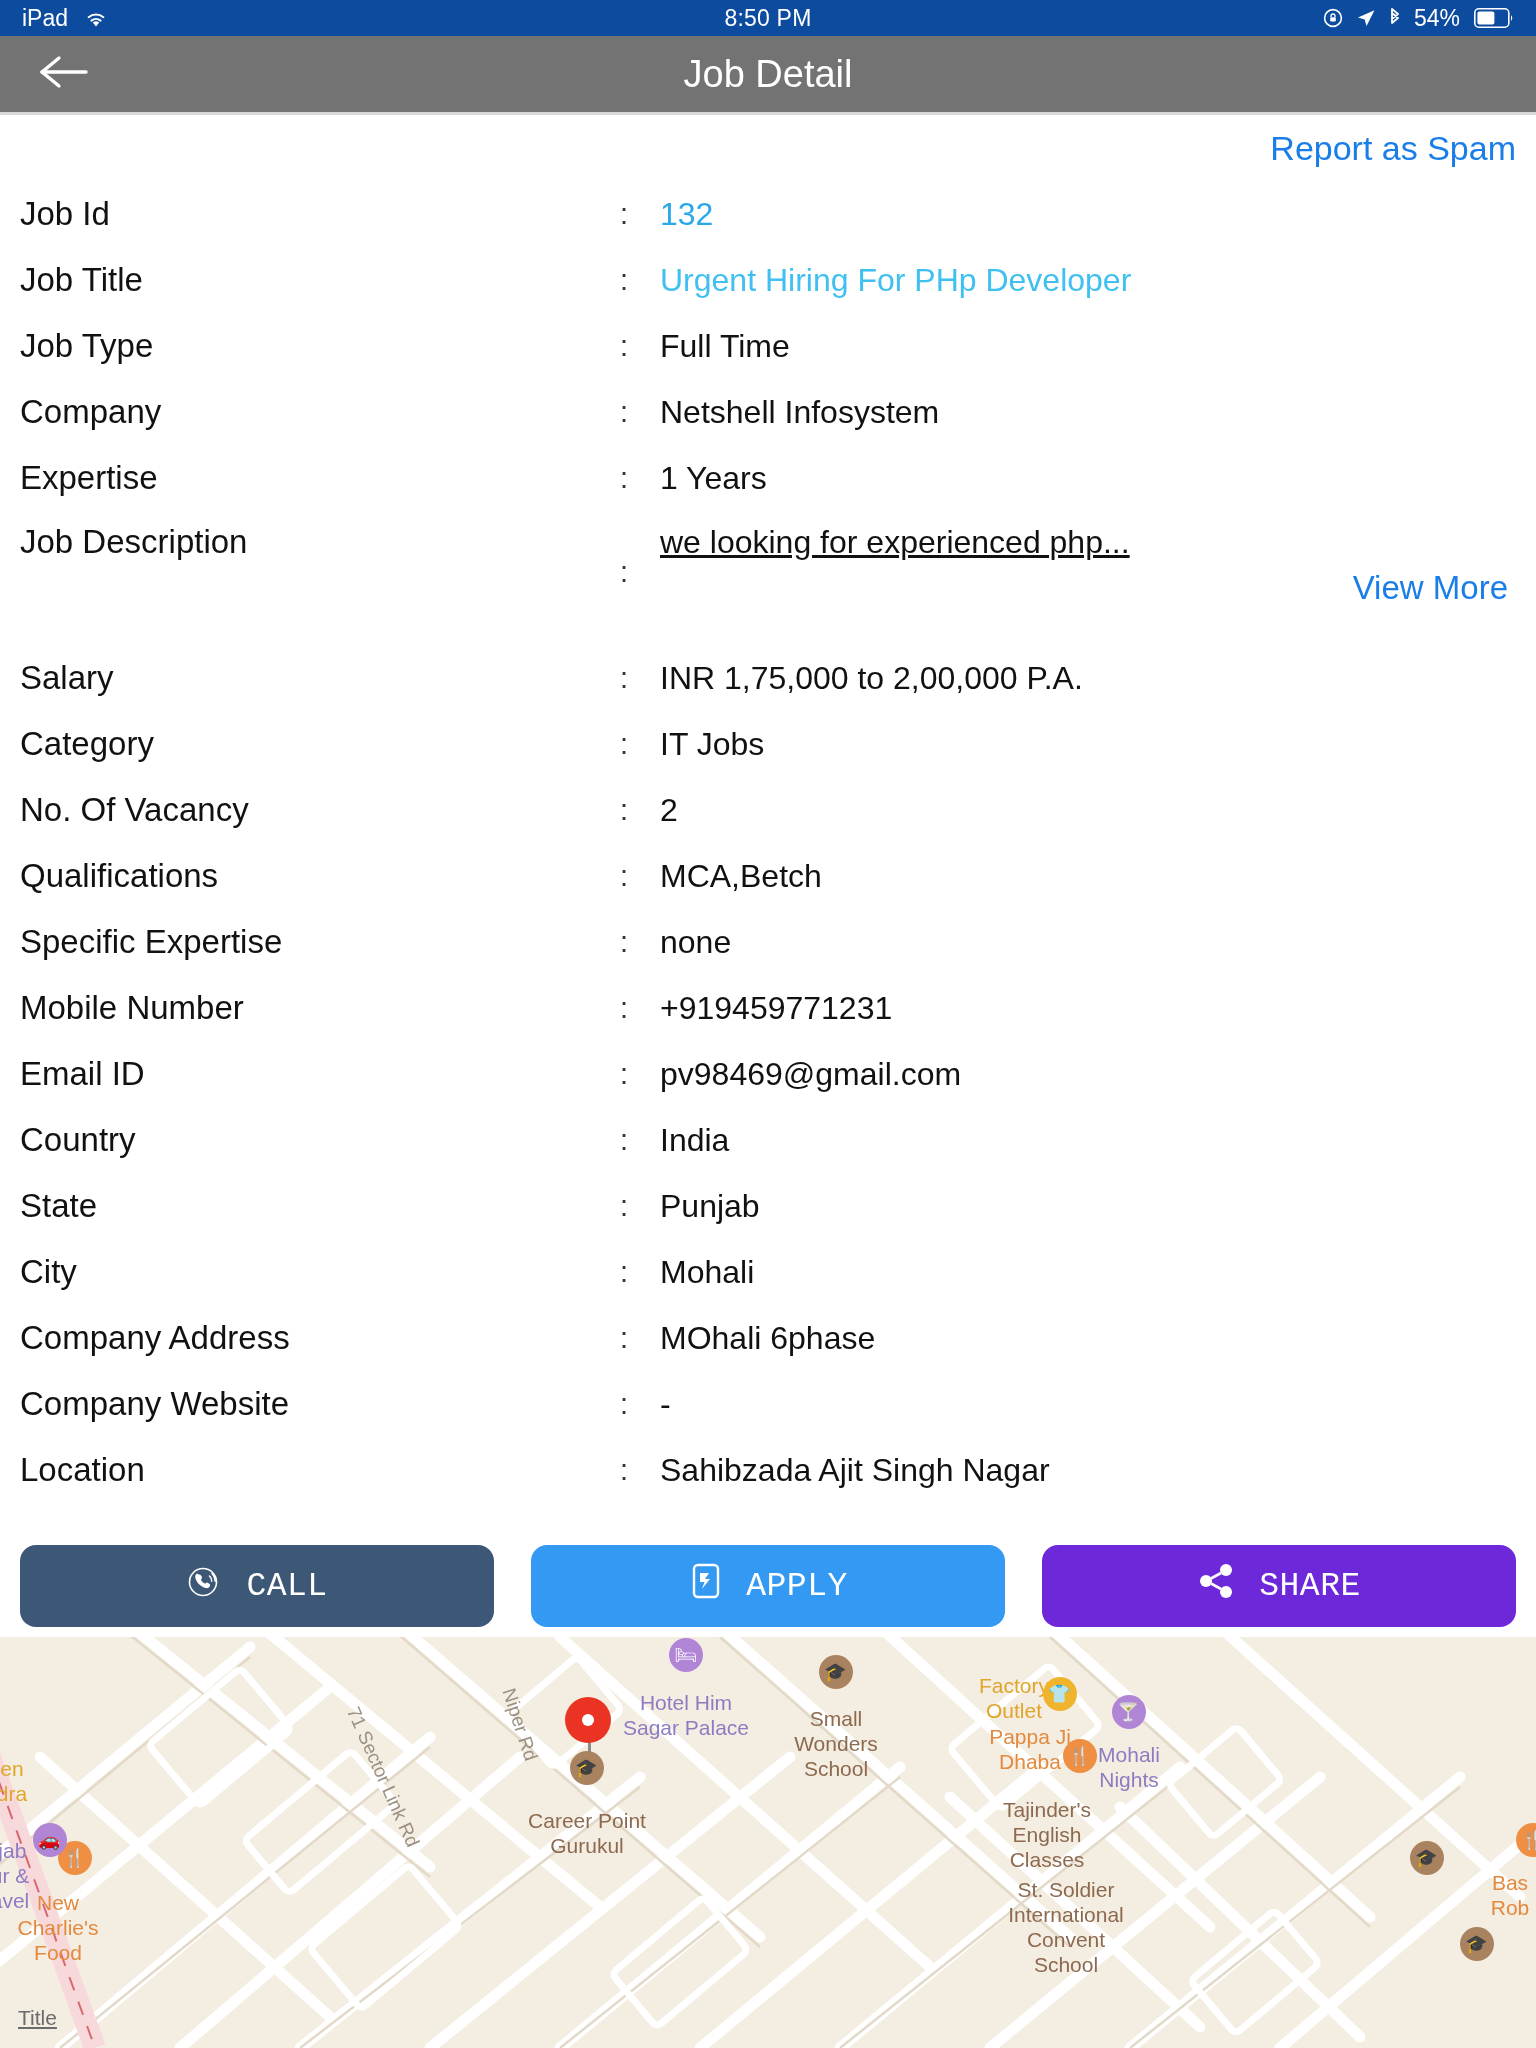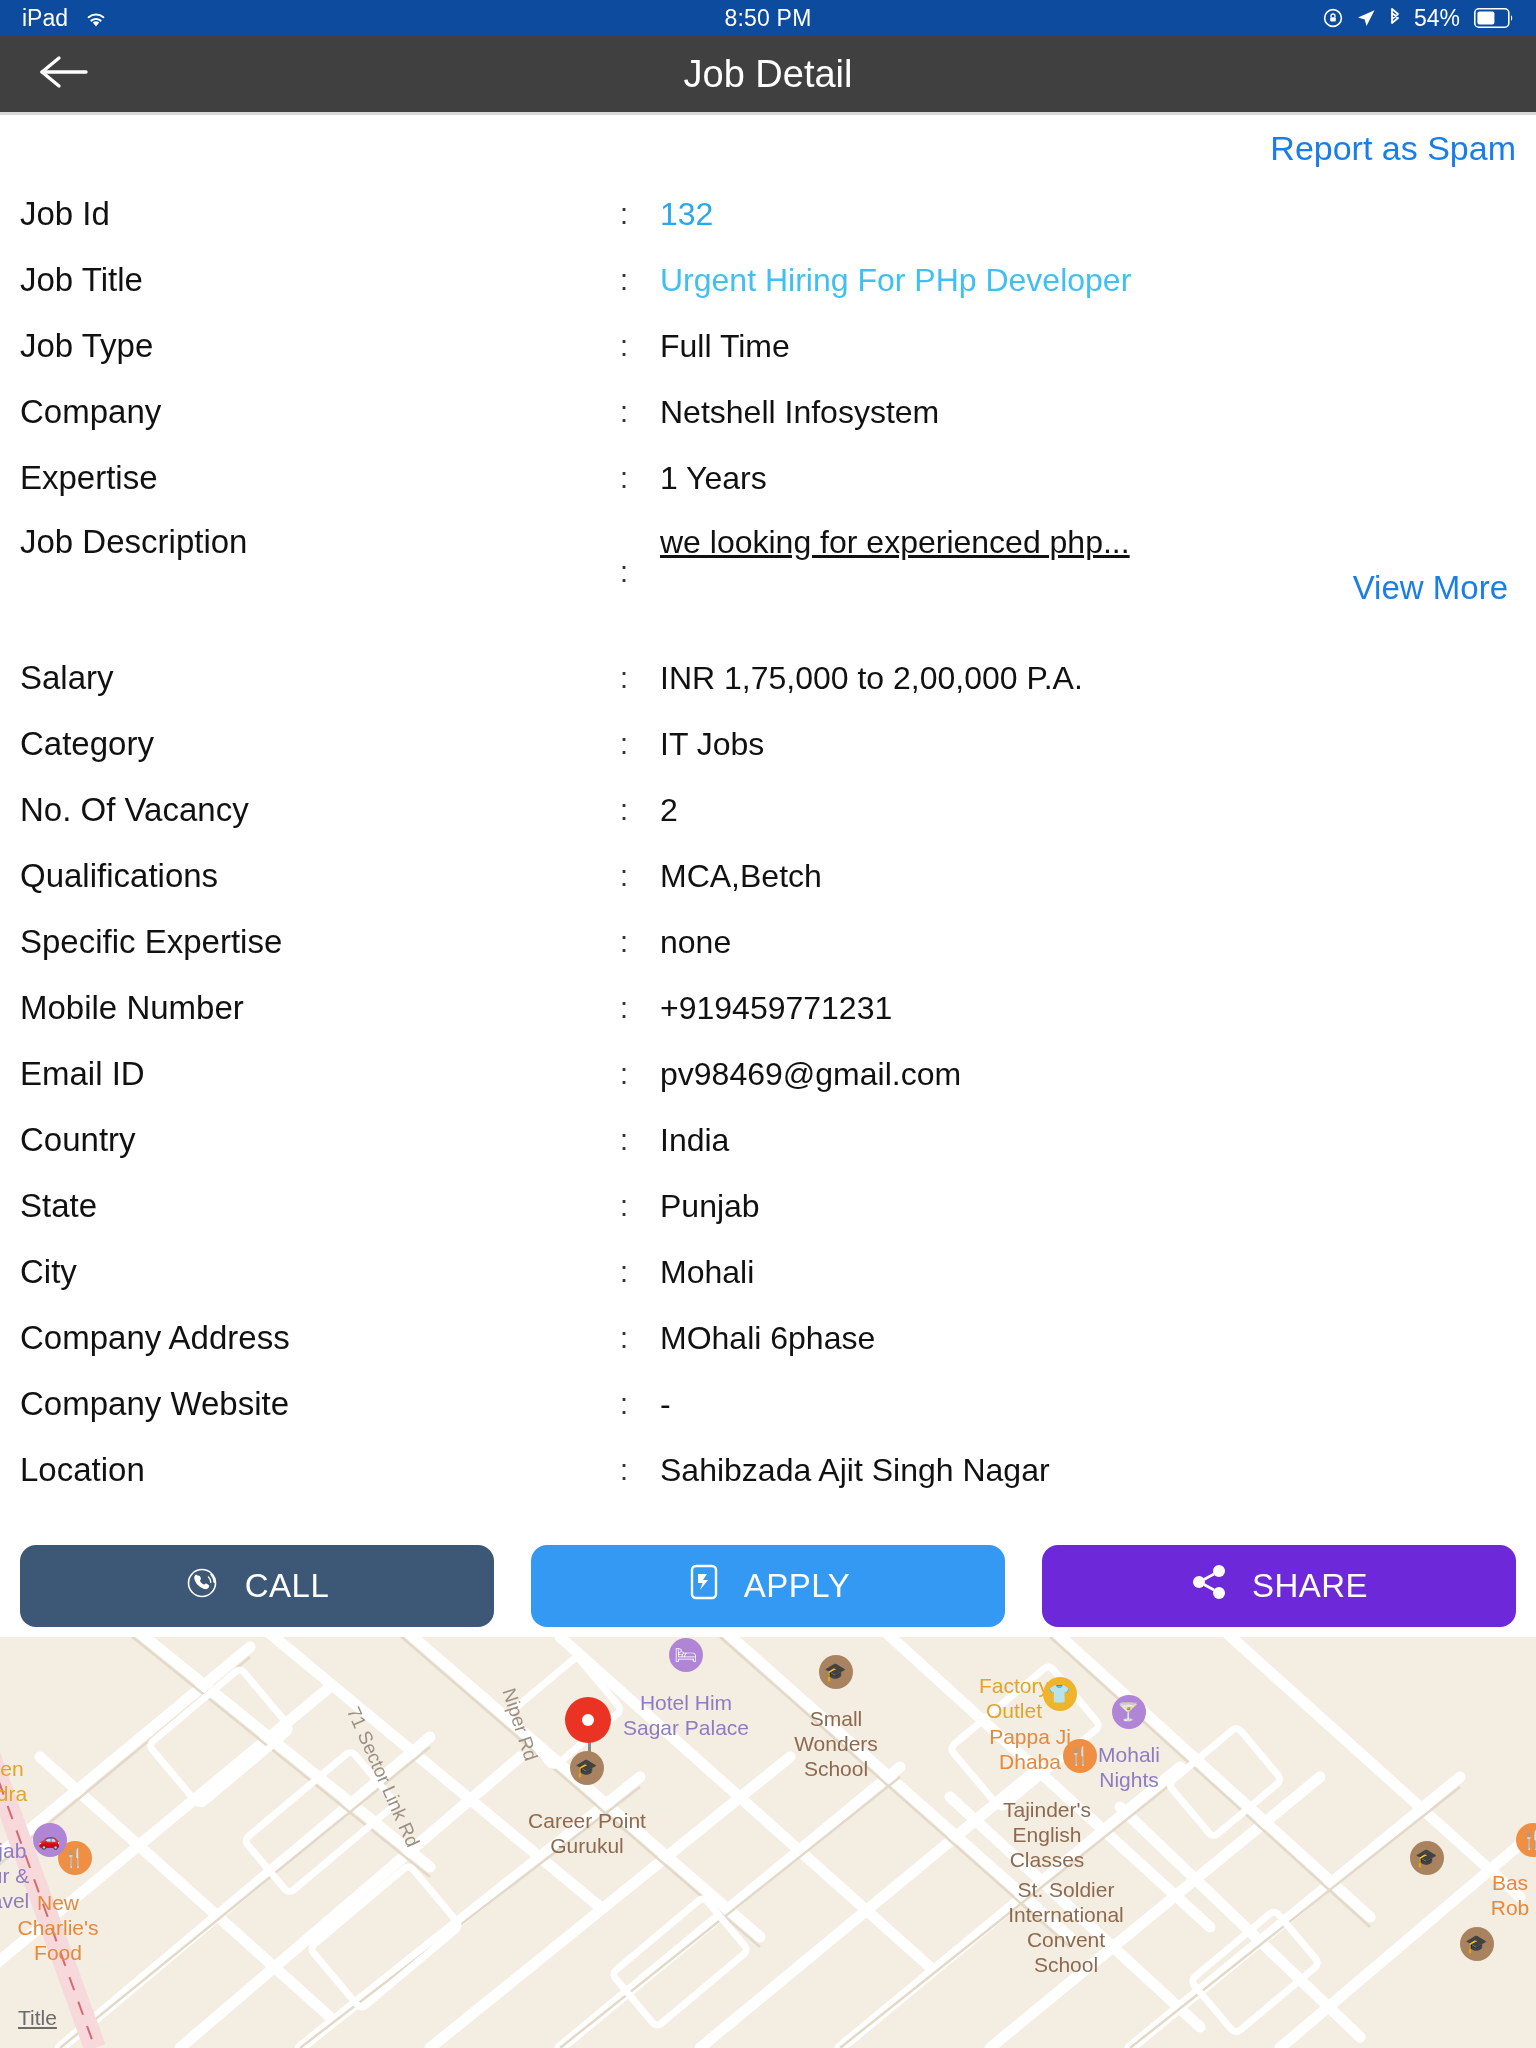--- a/index.html
+++ b/index.html
@@ -32,21 +32,21 @@
   .sb-center { flex: 0 0 auto; display: flex; justify-content: center; }
   .sb-right { display: flex; align-items: center; gap: 12px; flex: 1; justify-content: flex-end; }
   .sb-time { font-size: 23px; letter-spacing: .2px; }
   .ico { display: inline-block; line-height: 0; }
   .battery-pct { font-size: 23px; margin-right: 2px; }
 
   
   .navbar {
     position: absolute; top: 36px; left: 0;
     width: 1536px; height: 76px;
-    background: #404040;
+    background: #737373;
   }
   .nav-back {
     position: absolute; left: 34px; top: 50%; transform: translateY(-50%);
     width: 58px; height: 58px;
     display: flex; align-items: center; justify-content: center;
     cursor: pointer;
   }
   .nav-title {
     position: absolute; left: 0; right: 0; top: 50%;
     transform: translateY(-50%);
@@ -145,21 +145,21 @@
     border-radius: 16px;
     display: flex;
     align-items: center;
     justify-content: center;
     gap: 22px;
     color: #ffffff;
     font-size: 33px;
     letter-spacing: .5px;
     cursor: pointer;
     border: none;
-    font-family: Liberation Sans, sans-serif;
+    font-family: Liberation Mono, monospace;
   }
   .btn-call  { background: #3d5876; }
   .btn-apply { background: #3399f3; }
   .btn-share { background: #6d28d9; }
 
   
   .map {
     position: absolute;
     top: 1637px; left: 0;
     width: 1536px; height: 411px;

